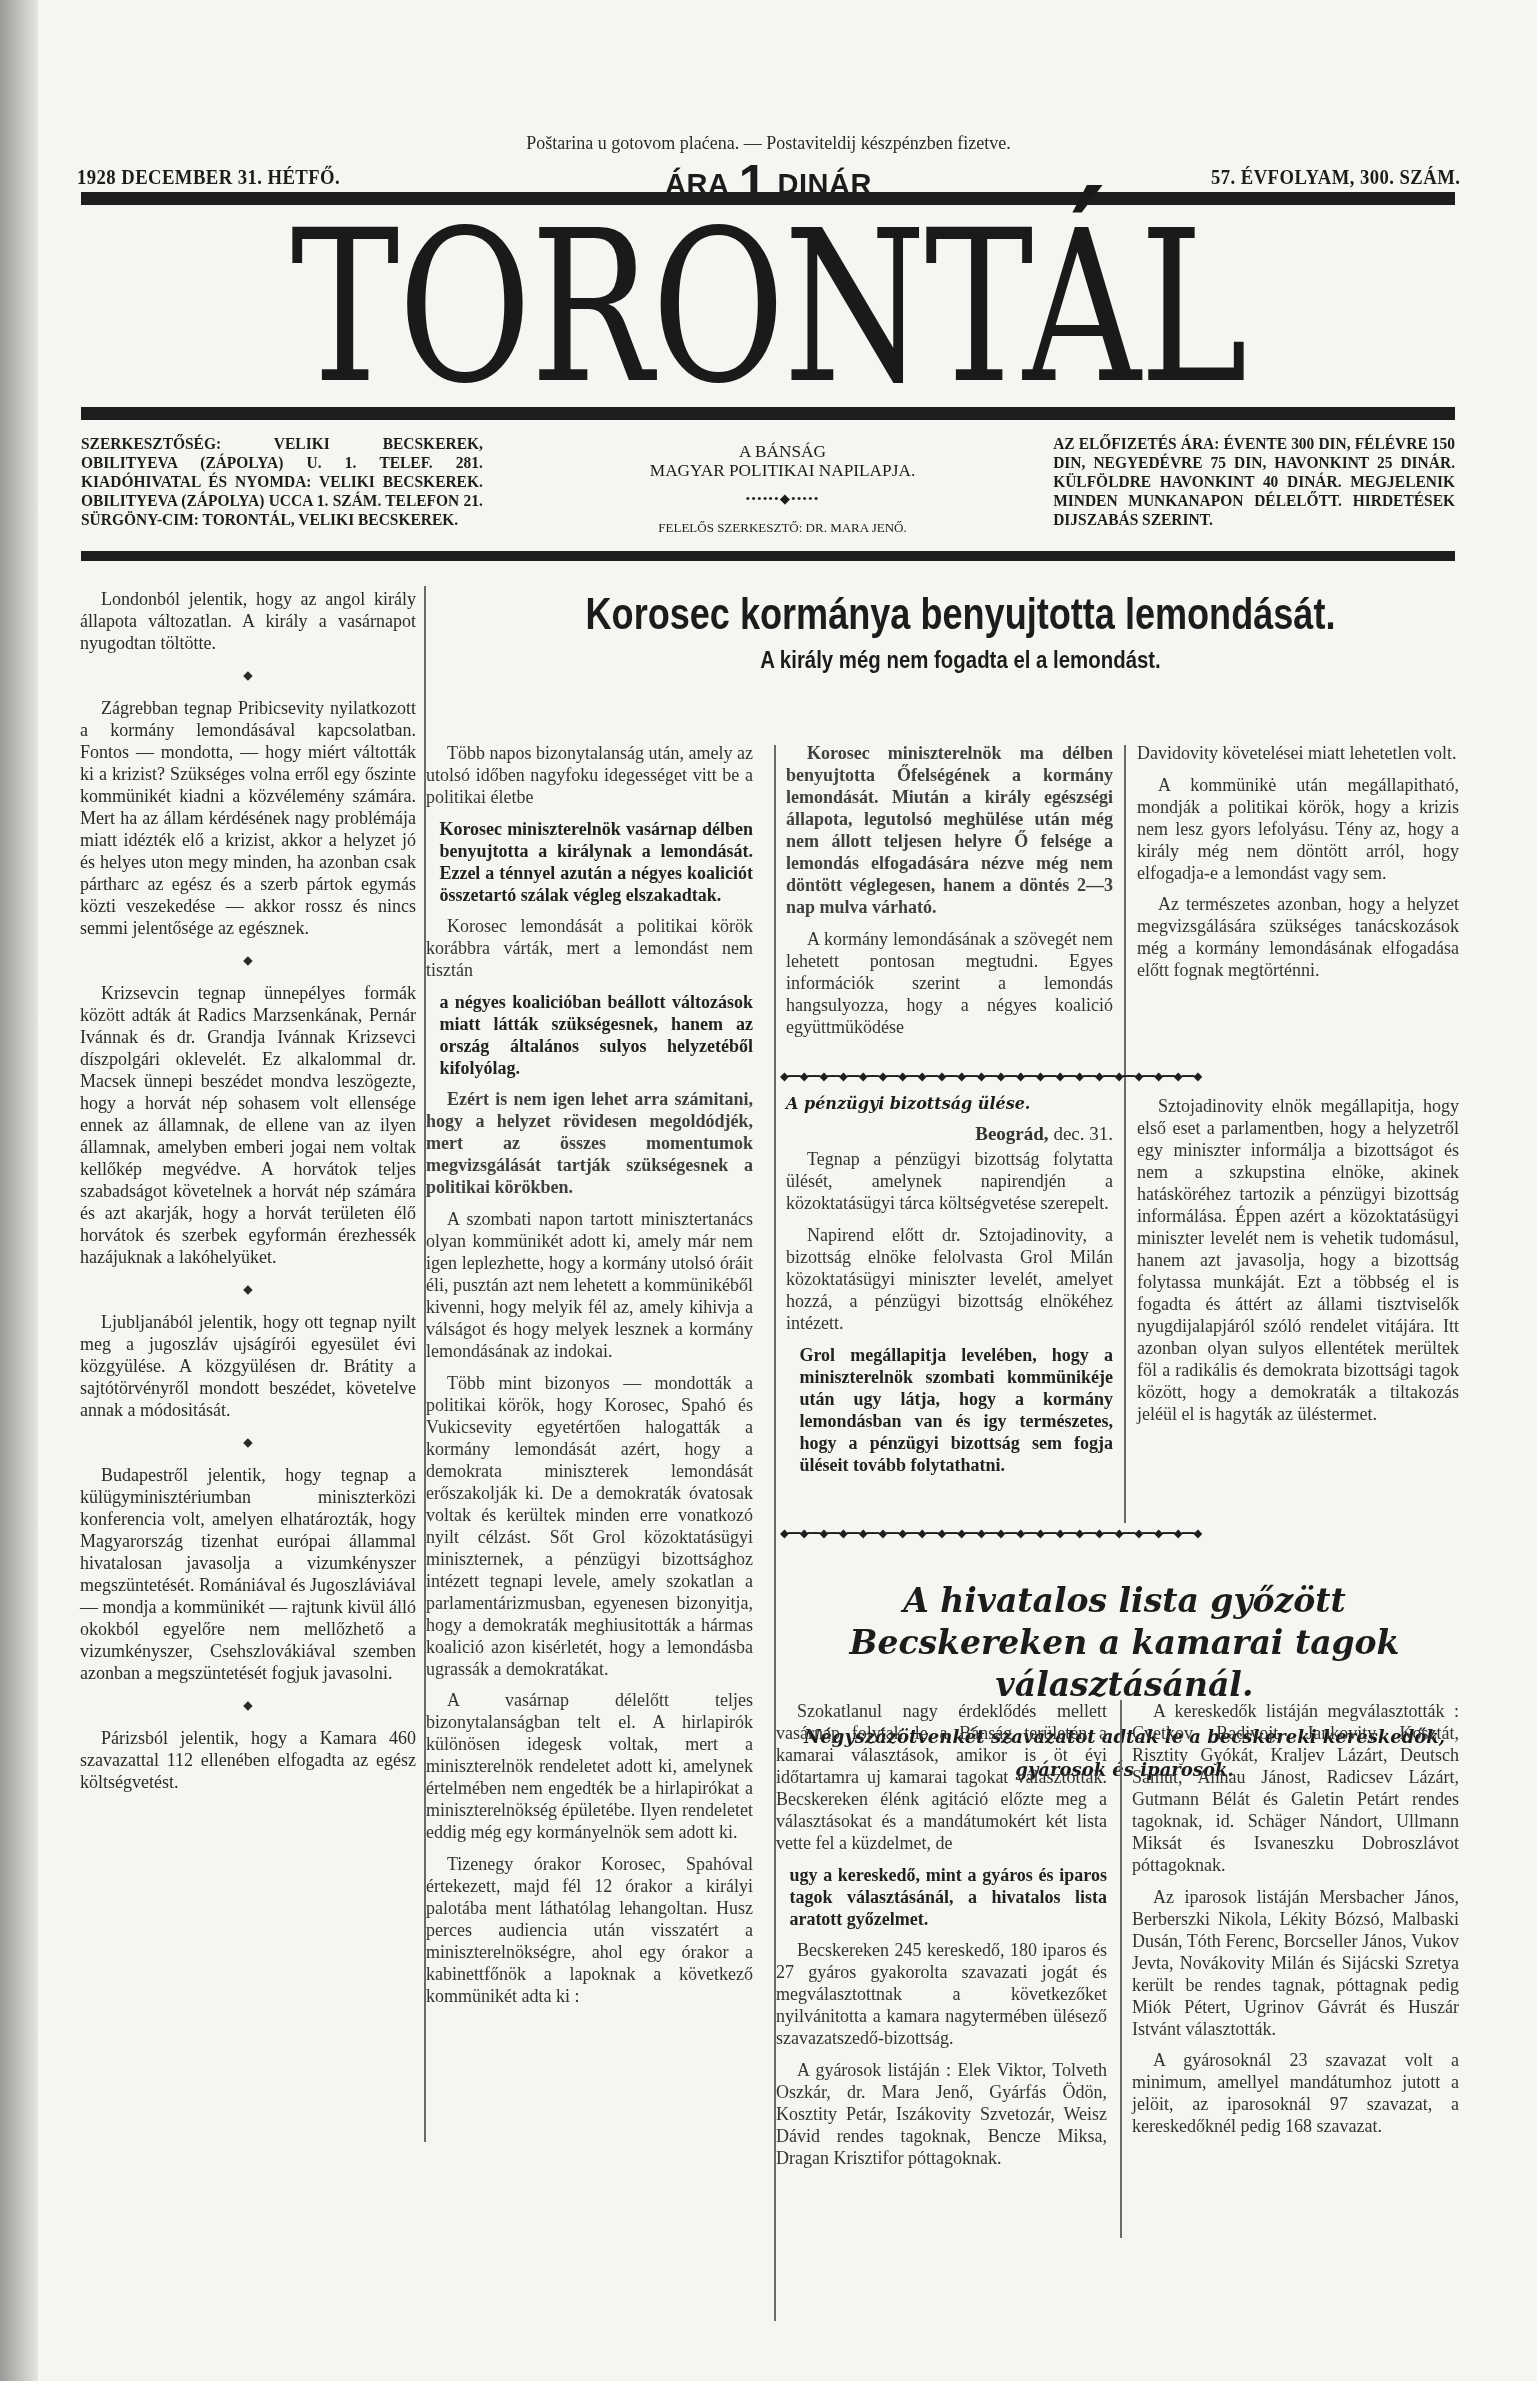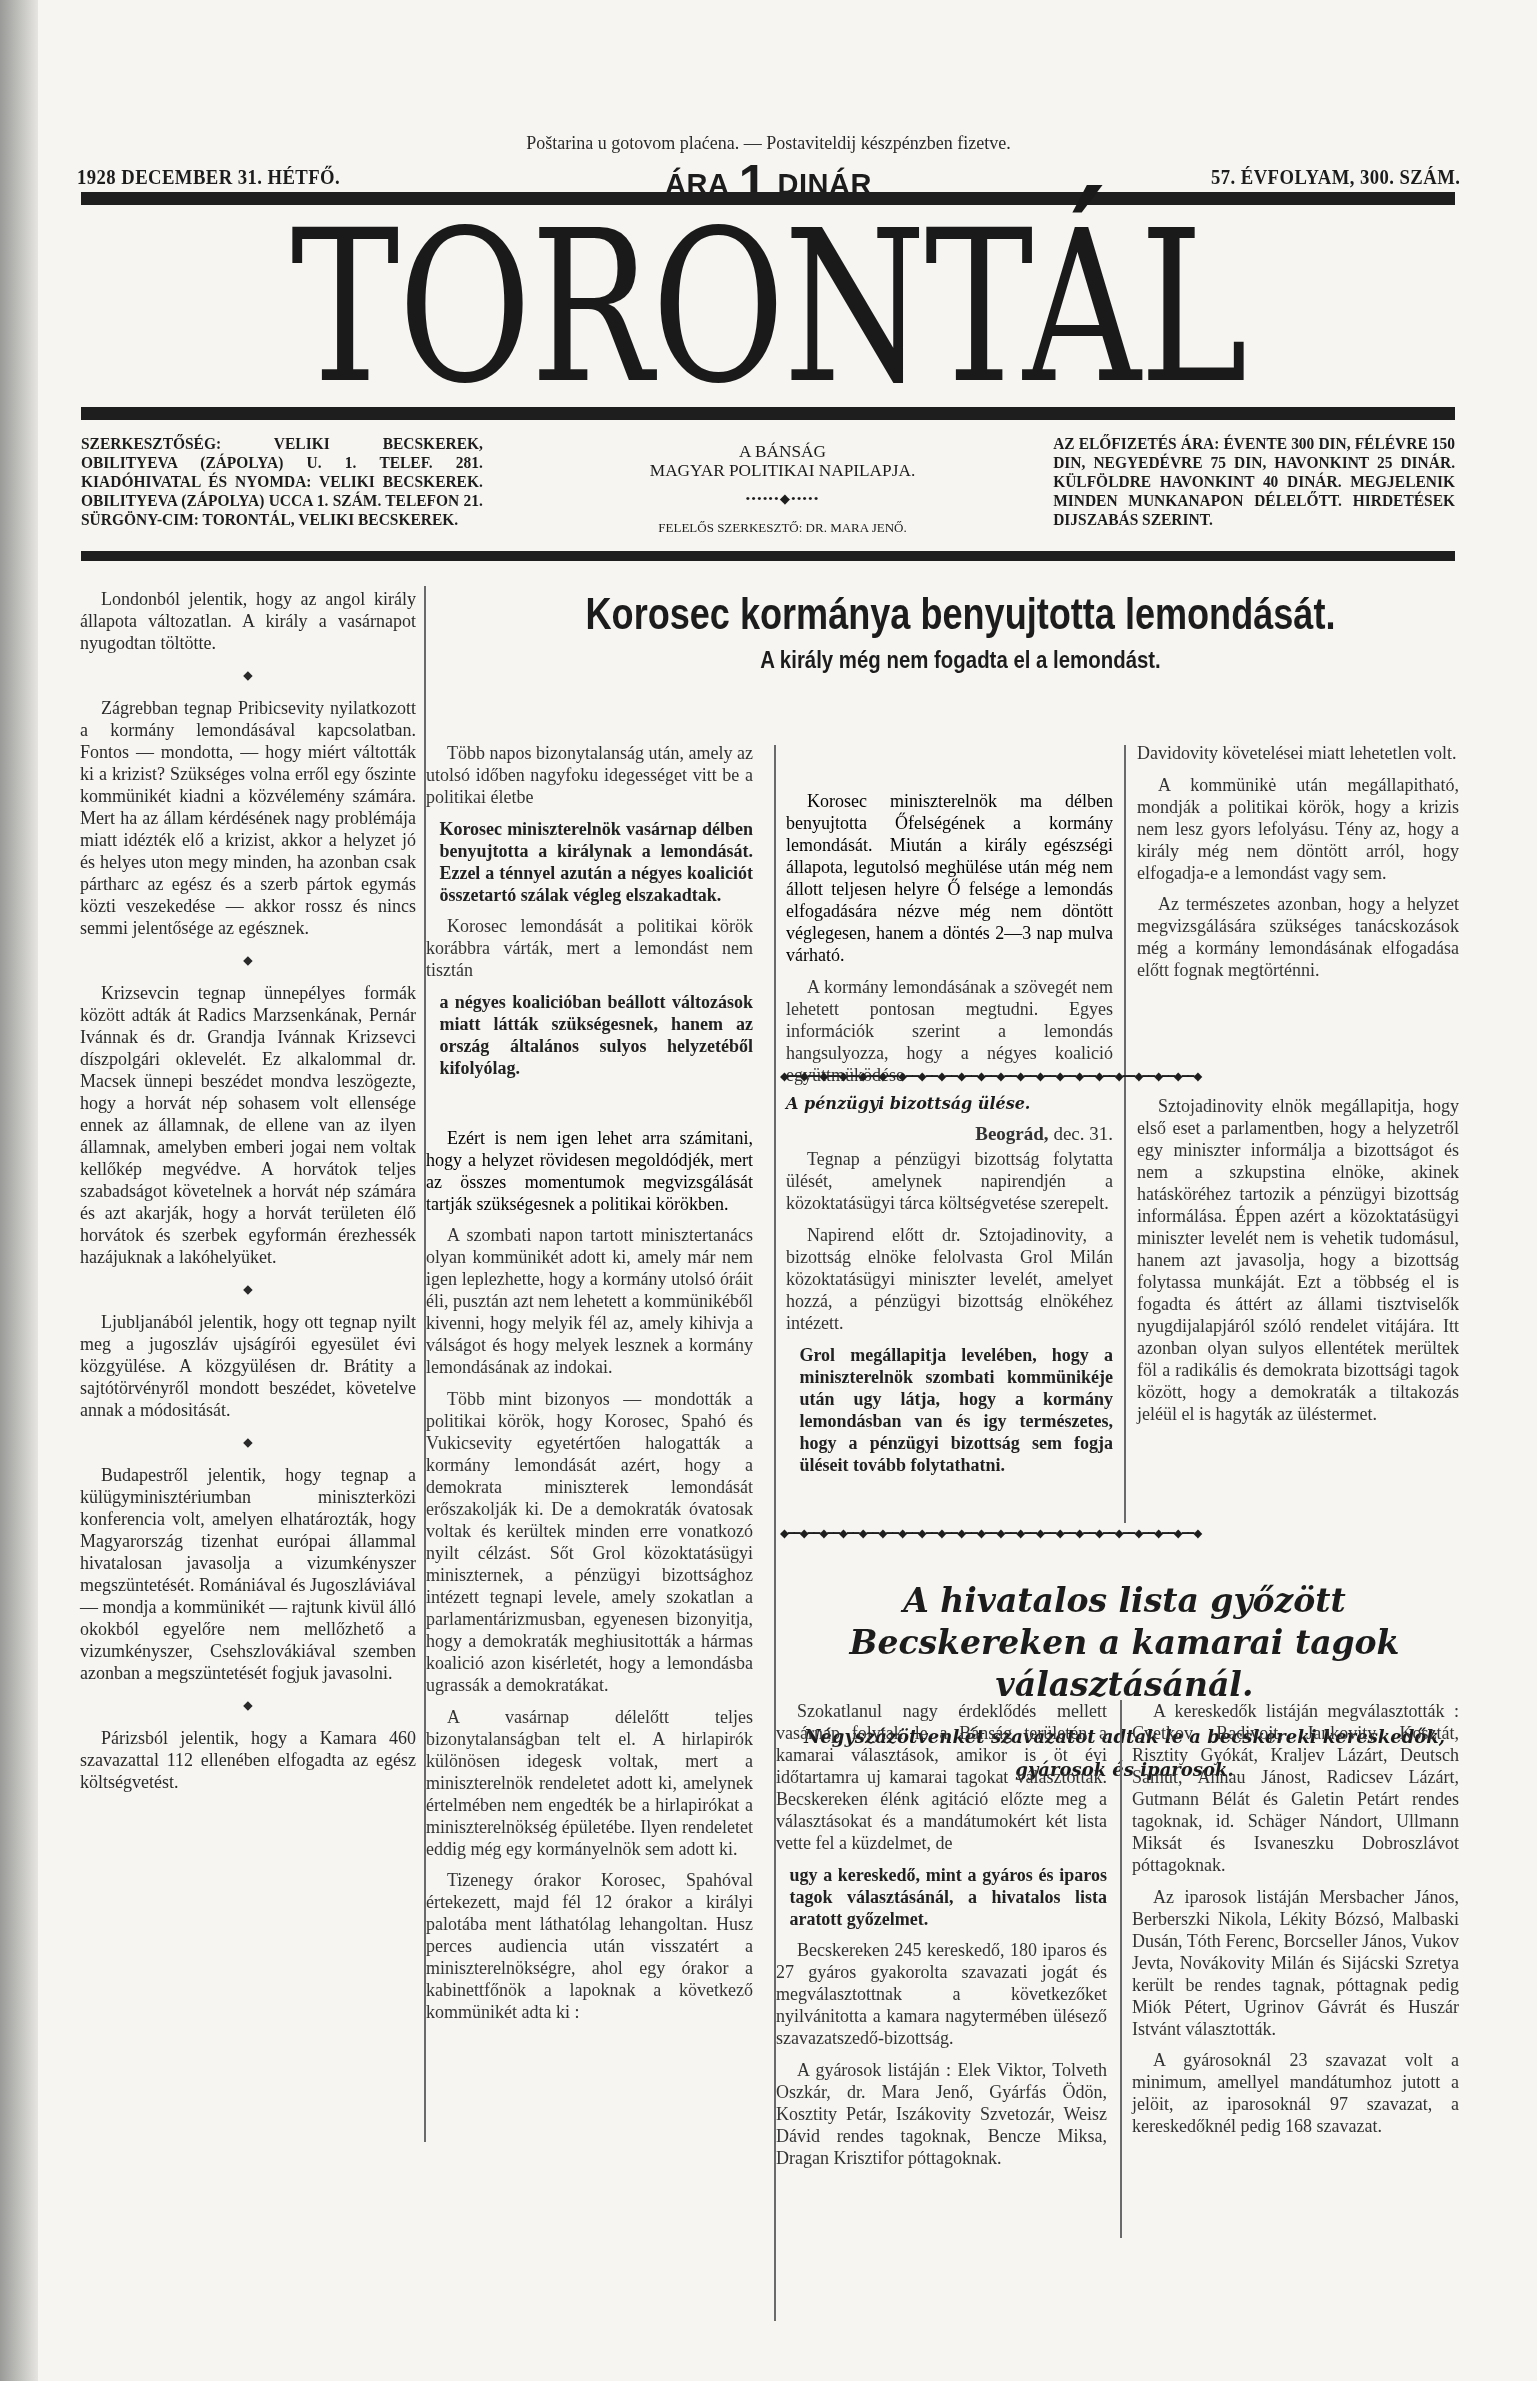--- a/index.html
+++ b/index.html
@@ -45,21 +45,21 @@
   .infobar .left { left: 0; width: 423px; text-align: justify; font-weight: bold; transform: scaleX(0.95); transform-origin: left; }
   .infobar .mid { left: 500px; width: 403px; text-align: center; font-size: 17.3px; }
   .infobar .right { left: 951px; width: 423px; text-align: justify; font-weight: bold; transform: scaleX(0.95); transform-origin: right; }
   .orn { letter-spacing: 1px; font-size: 13.4px; }
 
   .article-text {
     font-family: "Liberation Serif", serif; font-size: 18px; line-height: 22px;
     text-align: justify; color: #333;
   }
   .article-text p { margin: 0 0 9.6px 0; text-indent: 21px; }
-  .article-text p.b { font-weight: normal; color: #000000; margin-top: 48px; }
+  .article-text p.b { font-weight: bold; color: #404040; }
   .article-text p.bi { font-weight: bold; padding-left: 13.4px; text-indent: 0; color: #222; }
   .star { text-align: center; margin: 5.8px 0 11.5px; font-size: 11.5px; }
   .vrule { position: absolute; width: 1.9px; background: #6a6a6a; }
   .col1 { left: 80px; top: 588px; width: 336px; font-weight: bold; color: #2a2a2a; }
   .col1 p { font-weight: normal; }
   .headline {
     left: 432px; top: 588px; width: 1057px; text-align: center;
     font-family: "Liberation Sans", sans-serif;
   }
   .headline h1 { margin: 0; font-size: 44px; line-height: 52px; font-weight: bold; transform: scaleX(0.82); color: #1c1c1c; }

